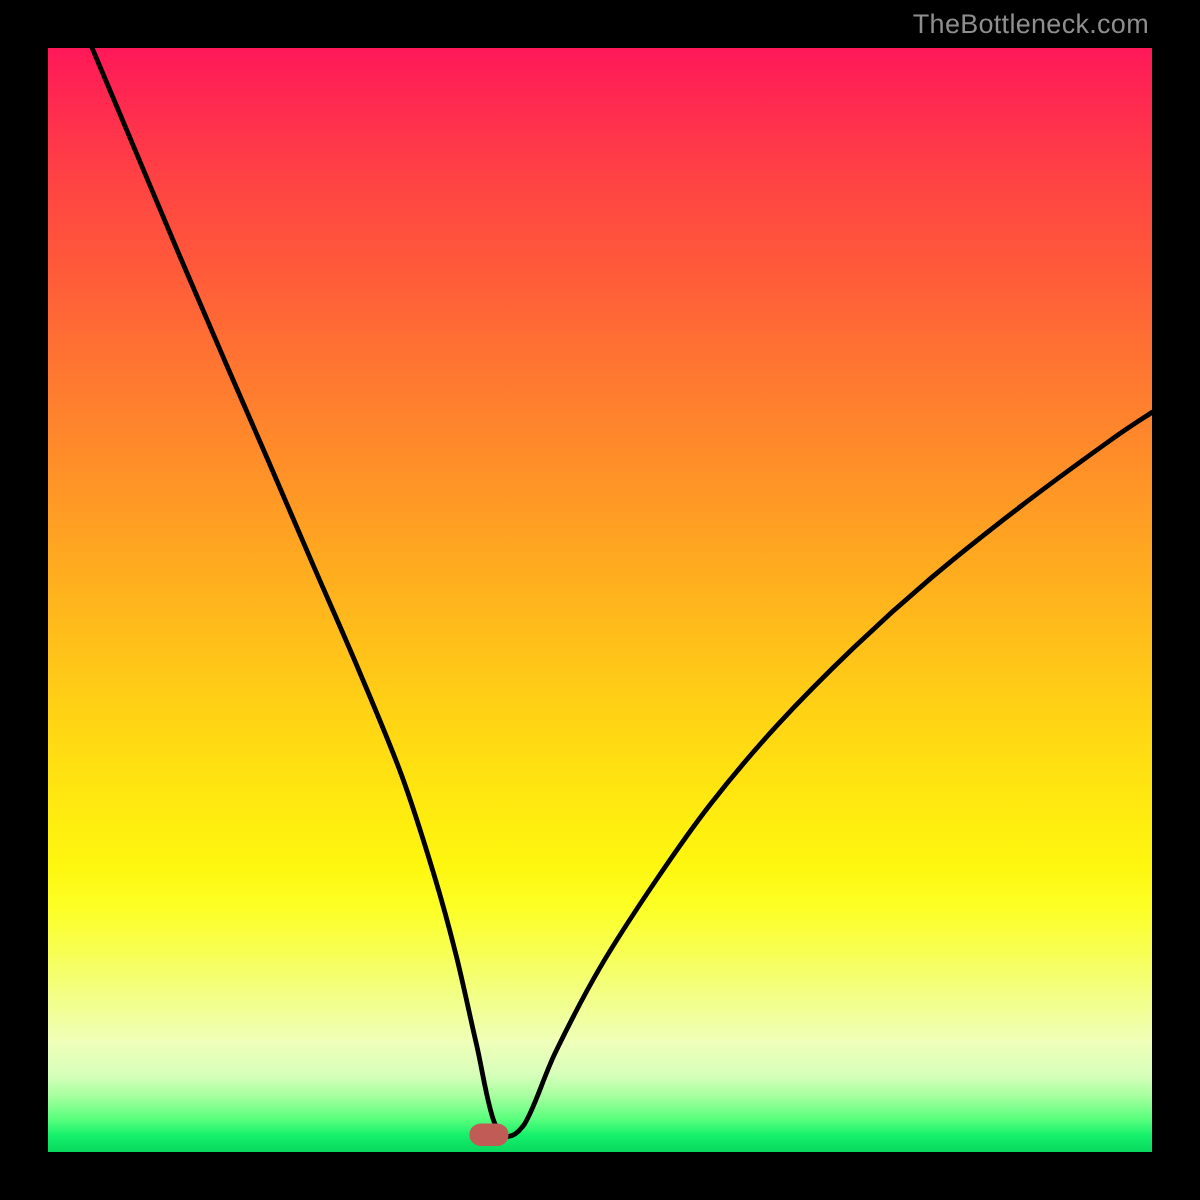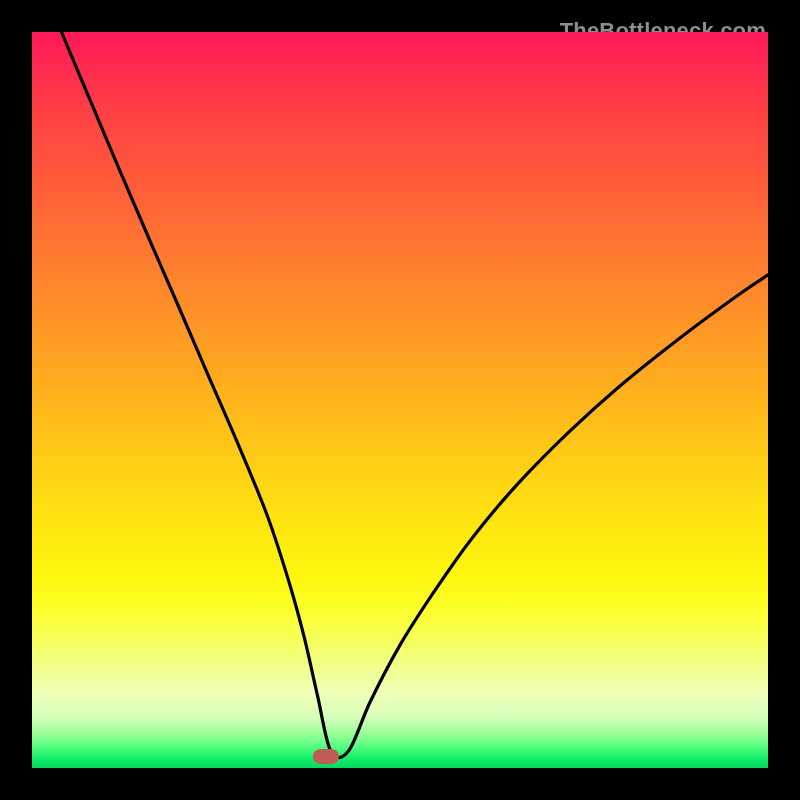--- a/index.html
+++ b/index.html
@@ -44,25 +44,25 @@
       #efffb8 90%,
       #d7ffba 93%,
       #a4ff9e 95%,
       #5aff7e 97%,
       #16f06b 98.5%,
       #07d85e 100%
     );
   }
   .watermark {
     position: absolute;
-    top: 18px;
+    top: 6px;
     right: 34px;
     color: #8e8e8e;
-    font-size: 22px;
-    font-weight: 700;
+    font-size: 18px;
+    font-weight: 400;
     letter-spacing: 0.2px;
     user-select: none;
   }
   svg.curve {
     position: absolute;
     top: 0;
     left: 0;
     width: 736px;
     height: 736px;
   }

